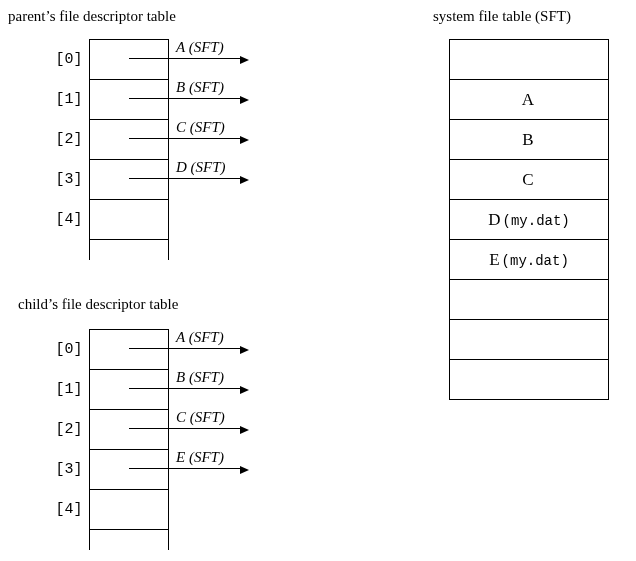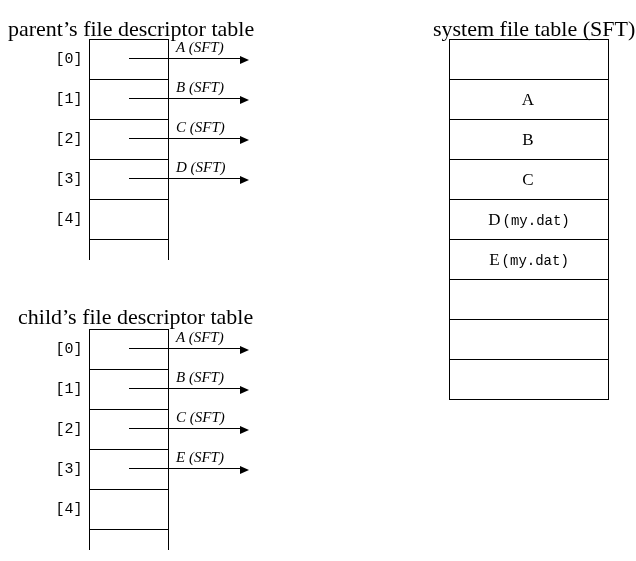--- a/index.html
+++ b/index.html
@@ -6,24 +6,23 @@
   .canvas{
     position:relative;
     width:636px;height:561px;
     background:#ffffff;
     color:#000000;
     font-family:"Liberation Serif", serif;
     overflow:hidden;
   }
   .title{
     position:absolute;
-    font-size:22px;
+    font-size:15px;
     line-height:20px;
     white-space:nowrap;
-    margin-top:13px;
   }
   
   .fd-group{position:absolute;left:0;width:300px;height:225px;}
   .fd-box{
     position:absolute;left:89px;top:0;
     width:78px;
     border-left:1px solid #000;
     border-right:1px solid #000;
     border-top:1px solid #000;
   }

